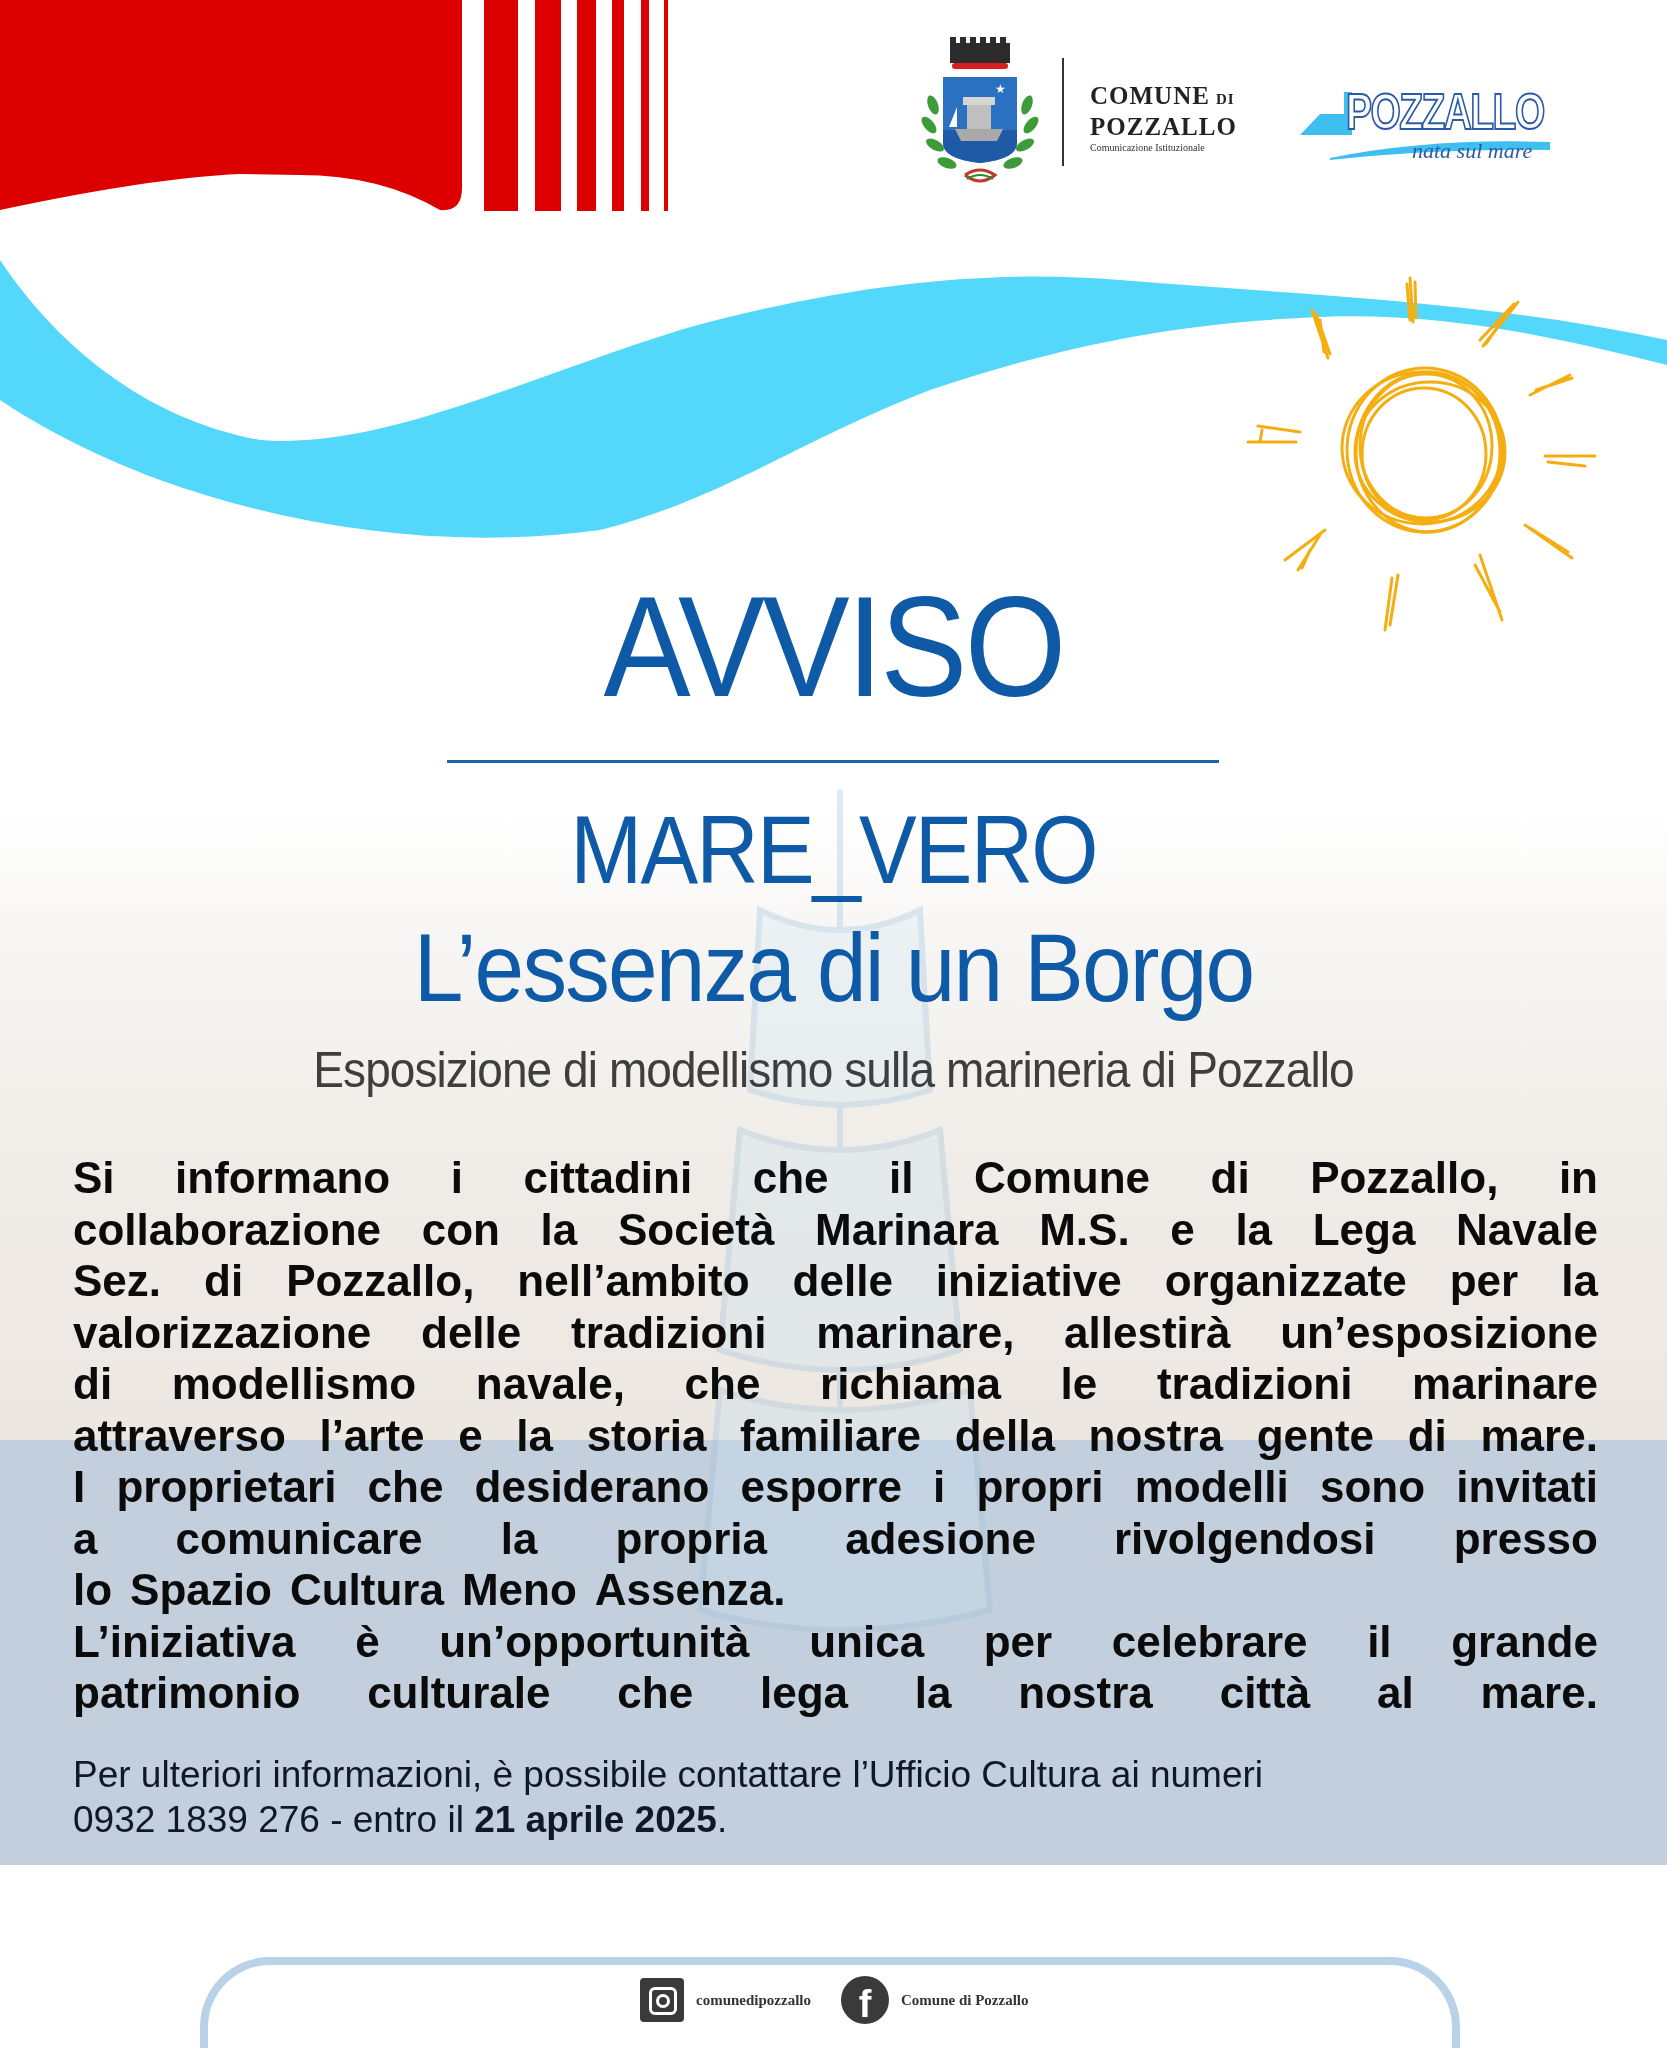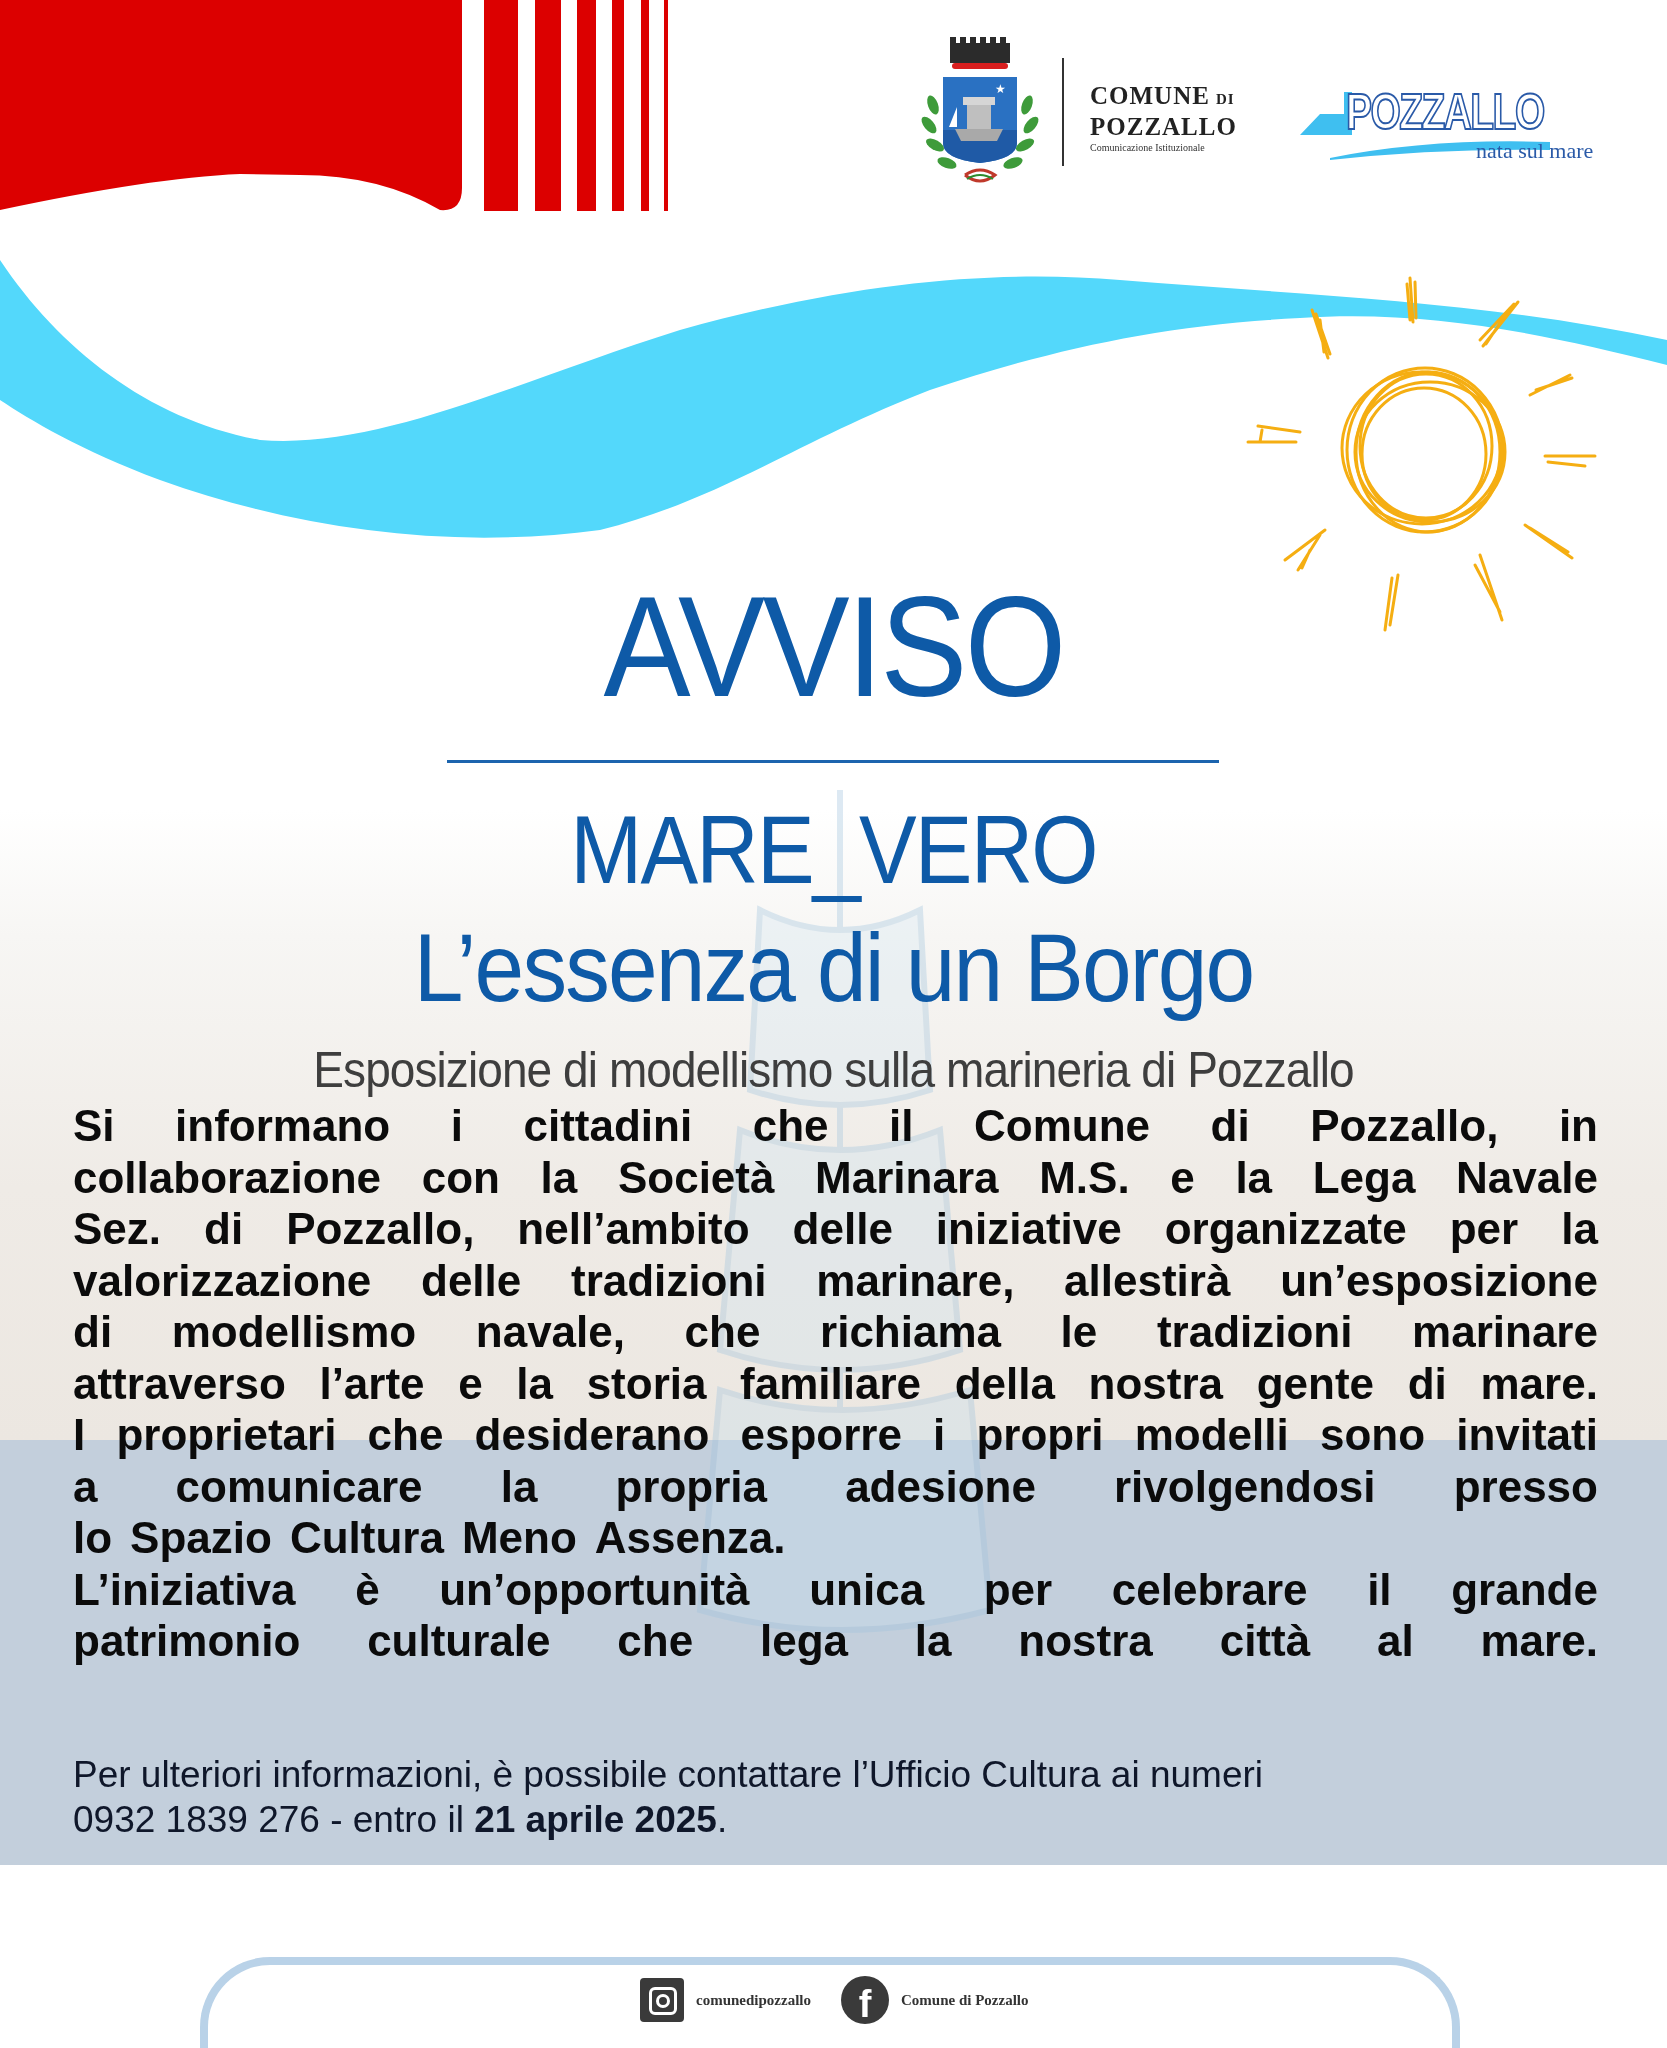--- a/index.html
+++ b/index.html
@@ -21,21 +21,21 @@
     #comune-block { left: 1090px; top: 82px; width: 200px; font-family: "Liberation Serif", serif; color: #222; }
     #comune-line1 { font-size: 25px; font-weight: bold; letter-spacing: 1px; line-height: 28px; }
     #comune-di { font-size: 15px; font-weight: bold; margin-left: 6px; }
     #comune-line2 { font-size: 25px; font-weight: bold; letter-spacing: 1px; line-height: 28px; }
     #comune-sub { font-size: 10px; margin-top: 1px; color: #333; }
 
     #pozzallo-logo { left: 1300px; top: 80px; width: 260px; height: 90px; }
     #pozzallo-word { left: 1346px; top: 84px; font-family: "Liberation Sans", sans-serif; font-size: 50px;
       font-weight: bold; color: #ffffff; -webkit-text-stroke: 2px #2a5aa8; letter-spacing: -2px;
       transform: scaleX(0.78); transform-origin: left top; line-height: 56px; }
-    #pozzallo-tag { left: 1476px; top: 138px; font-family: "Liberation Serif", serif; 
+    #pozzallo-tag { left: 1412px; top: 138px; font-family: "Liberation Serif", serif; font-style: italic;
       font-size: 22px; color: #2a5aa8; }
 
     
     #bg-light { left: 0; top: 810px; width: 1667px; height: 630px;
       background: linear-gradient(180deg, #ffffff 0%, #f7f6f4 20%, #efebe6 60%, #ece7e1 100%); }
     #bg-blue { left: 0; top: 1440px; width: 1667px; height: 425px; background: #c3cfdc; }
     #bg-ship { left: 600px; top: 790px; }
 
     
     #avviso { left: 0; top: 572px; width: 1667px; text-align: center; font-size: 142px; color: #0e5aa7;
@@ -43,21 +43,21 @@
       transform: scaleX(0.92); }
     #title-rule { left: 447px; top: 760px; width: 772px; height: 3px; background: #1c64ae; }
     #mare-vero { left: 0; top: 800px; width: 1667px; text-align: center; font-size: 96px; color: #0e5aa7;
       line-height: 100px; letter-spacing: -2px; transform: scaleX(0.9); }
     #essenza { left: 0; top: 918px; width: 1667px; text-align: center; font-size: 96px; color: #0e5aa7;
       line-height: 100px; letter-spacing: -2px; transform: scaleX(0.93); }
     #subtitle { left: 0; top: 1040px; width: 1667px; text-align: center; font-size: 50px; color: #3e3e3e;
       line-height: 60px; letter-spacing: -1px; transform: scaleX(0.92); }
 
     
-    #body-text { left: 73px; top: 1100px; width: 1525px; }
+    #body-text { left: 73px; top: 1152px; width: 1525px; }
     .bline { font-weight: bold; font-size: 44px; line-height: 51.5px; color: #0b0b0b;
       text-align: justify; text-align-last: justify; white-space: nowrap; letter-spacing: 0px;
       display: flex; justify-content: space-between; }
     .bline.last { text-align-last: left; justify-content: flex-start; gap: 18px; }
     .bline span { display: inline-block; }
 
     #contact { left: 73px; top: 1752px; width: 1525px; font-size: 37px; line-height: 45px; color: #0f172a; }
     #contact-line1 { display: flex; justify-content: space-between; }
     #contact-date { font-weight: bold; }
 

